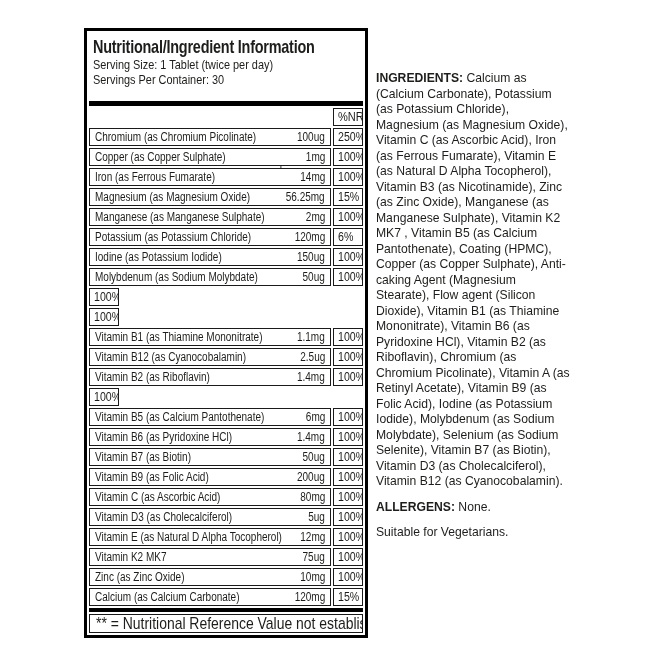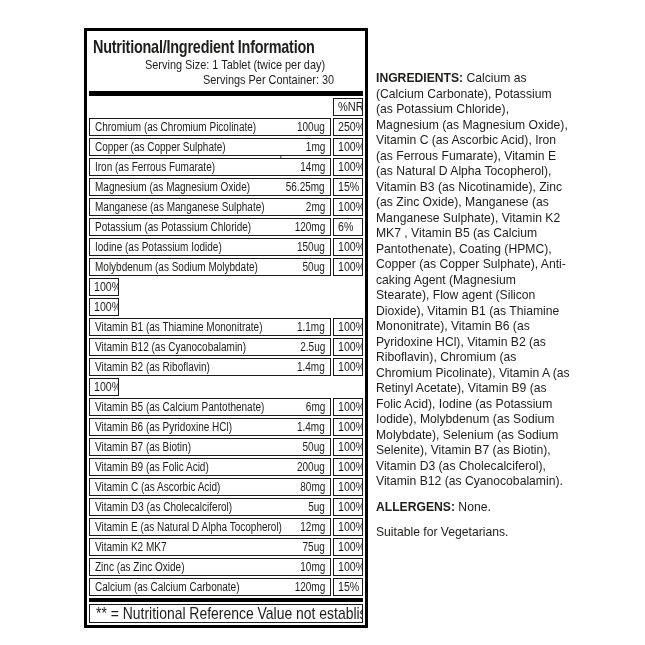--- a/index.html
+++ b/index.html
@@ -8,28 +8,28 @@
     background:#ffffff; color:#1d1d1b;
     font-family:"Liberation Sans", sans-serif;
   }
 
   
   .panel {
     position:absolute; left:84px; top:28px; width:284px;
     border:3px solid #000; background:#fff;
     box-sizing:border-box; padding:2px;
   }
-  .head { padding:2px 4px 3px; }
+  .head { padding:2px 4px 13px; }
   .title {
     display:inline-block; font-size:19px; font-weight:bold; line-height:23px;
     white-space:nowrap; transform:scaleX(0.76); transform-origin:0 50%;
     letter-spacing:-0.3px;
   }
   .serving {
-    display:block; font-size:13px; line-height:14.5px; white-space:nowrap;text-align:right;
+    display:block; font-size:13px; line-height:14.5px; white-space:nowrap;
   }
   .serving > span { display:inline-block; transform:scaleX(0.84); transform-origin:0 50%; }
 
   .bar  { height:5px; background:#000; margin:1px 0 2px; }
   .bar2 { height:4px; background:#000; margin:2px 0 2px; }
 
   .trow { display:flex; gap:2px; margin-bottom:2px; height:18px; }
   .cell-main {
     flex:1; position:relative; box-sizing:border-box;
     border:1px solid #1a1a1a; background:#fff;

